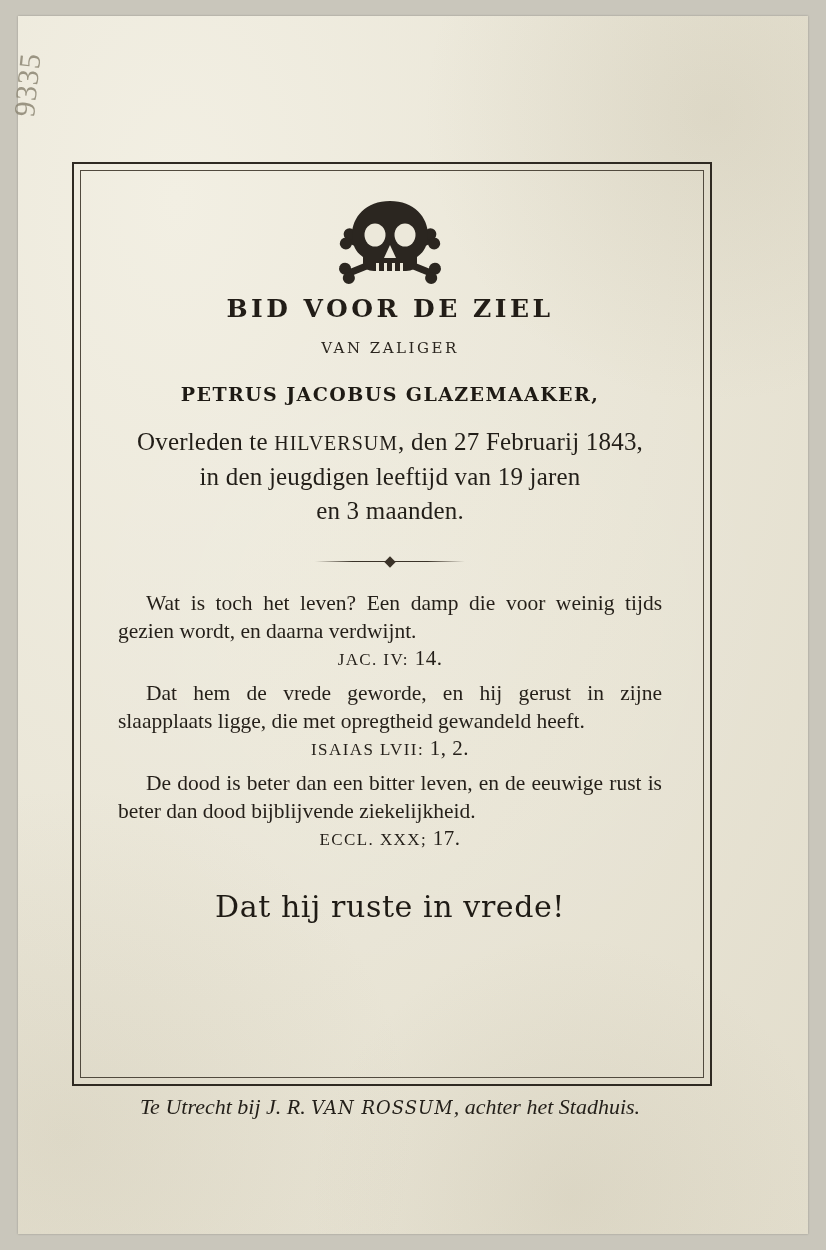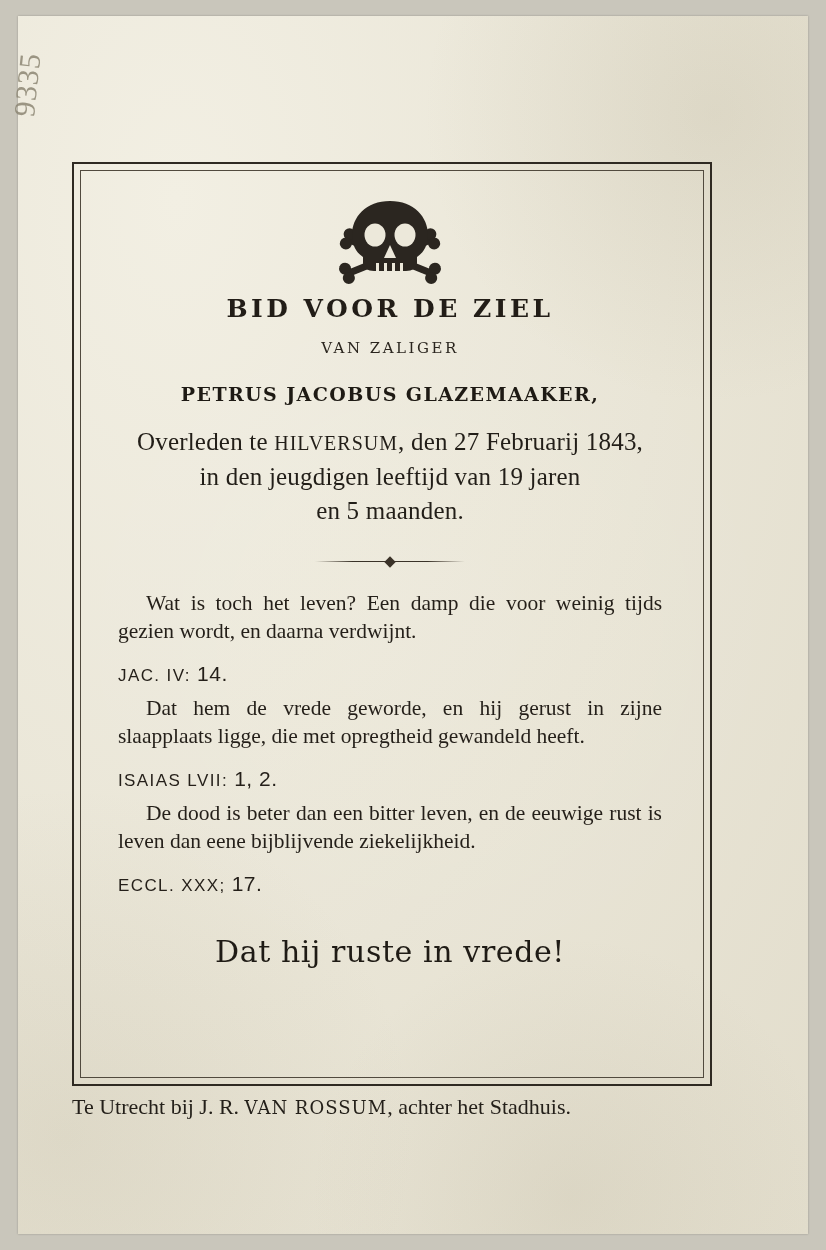--- a/index.html
+++ b/index.html
@@ -170,25 +170,25 @@
     text-align: left;
   }
   .verse-text {
     font-size: 21.5px;
     line-height: 1.33;
     text-align: justify;
     text-indent: 28px;
     color: #241f19;
   }
   .verse-ref {
-    font-family: Liberation Sans, sans-serif;
+    font-family: Liberation Serif, serif;
     font-size: 17px;
     letter-spacing: 1.4px;
-    text-align: left;
-    margin-top: 16px;
+    text-align: center;
+    margin-top: 0;
     margin-bottom: 8px;
     color: #241f19;
   }
   .verse-ref .big {
     font-size: 21px;
     letter-spacing: 0.5px;
   }
 
   .closing {
     margin-top: 38px;
@@ -198,24 +198,25 @@
     letter-spacing: 0.6px;
     color: #1f1b15;
   }
 
   
   #imprint {
     position: absolute;
     left: 72px;
     top: 1094px;
     width: 636px;
-    text-align: left;
+    text-align: center;
     font-size: 22px;
     color: #231f19;
     z-index: 3;
+    font-style: italic;
   }
   #imprint .sc {
     font-family: "DejaVu Serif", serif;
     font-size: 18px;
     letter-spacing: 1px;
   }
 </style>
 </head>
 <body>
 
@@ -269,21 +270,21 @@
 
     <div class="title-main">BID VOOR DE ZIEL</div>
 
     <div class="title-sub">VAN ZALIGER</div>
 
     <div class="deceased-name">PETRUS JACOBUS GLAZEMAAKER,</div>
 
     <div class="death-line">
       <span>Overleden te </span><span class="smallcaps">HILVERSUM</span><span>, den 27 Februarij 1843,</span>
       <span class="l2">in den jeugdigen  leeftijd  van  19  jaren</span>
-      <span class="l3">en 5 maanden.</span>
+      <span class="l3">en 3 maanden.</span>
     </div>
 
     <div class="divider"></div>
 
     <div class="verses">
 
       <div>
         <div class="verse-text">Wat is toch het leven? Een damp die voor weinig tijds gezien wordt, en daarna verdwijnt.</div>
         <div class="verse-ref">
           <span>JAC. IV:</span>
@@ -293,21 +294,21 @@
 
       <div>
         <div class="verse-text">Dat hem de vrede geworde, en hij gerust in zijne slaapplaats ligge, die met opregtheid gewandeld heeft.</div>
         <div class="verse-ref">
           <span>ISAIAS LVII:</span>
           <span class="big">1, 2.</span>
         </div>
       </div>
 
       <div>
-        <div class="verse-text">De dood is beter dan een bitter leven, en de eeuwige rust is leven dan eene bijblijvende ziekelijkheid.</div>
+        <div class="verse-text">De dood is beter dan een bitter leven, en de eeuwige rust is beter dan dood bijblijvende ziekelijkheid.</div>
         <div class="verse-ref">
           <span>ECCL. XXX;</span>
           <span class="big">17.</span>
         </div>
       </div>
 
     </div>
 
     <div class="closing">Dat hij ruste in vrede!</div>
   </div>

